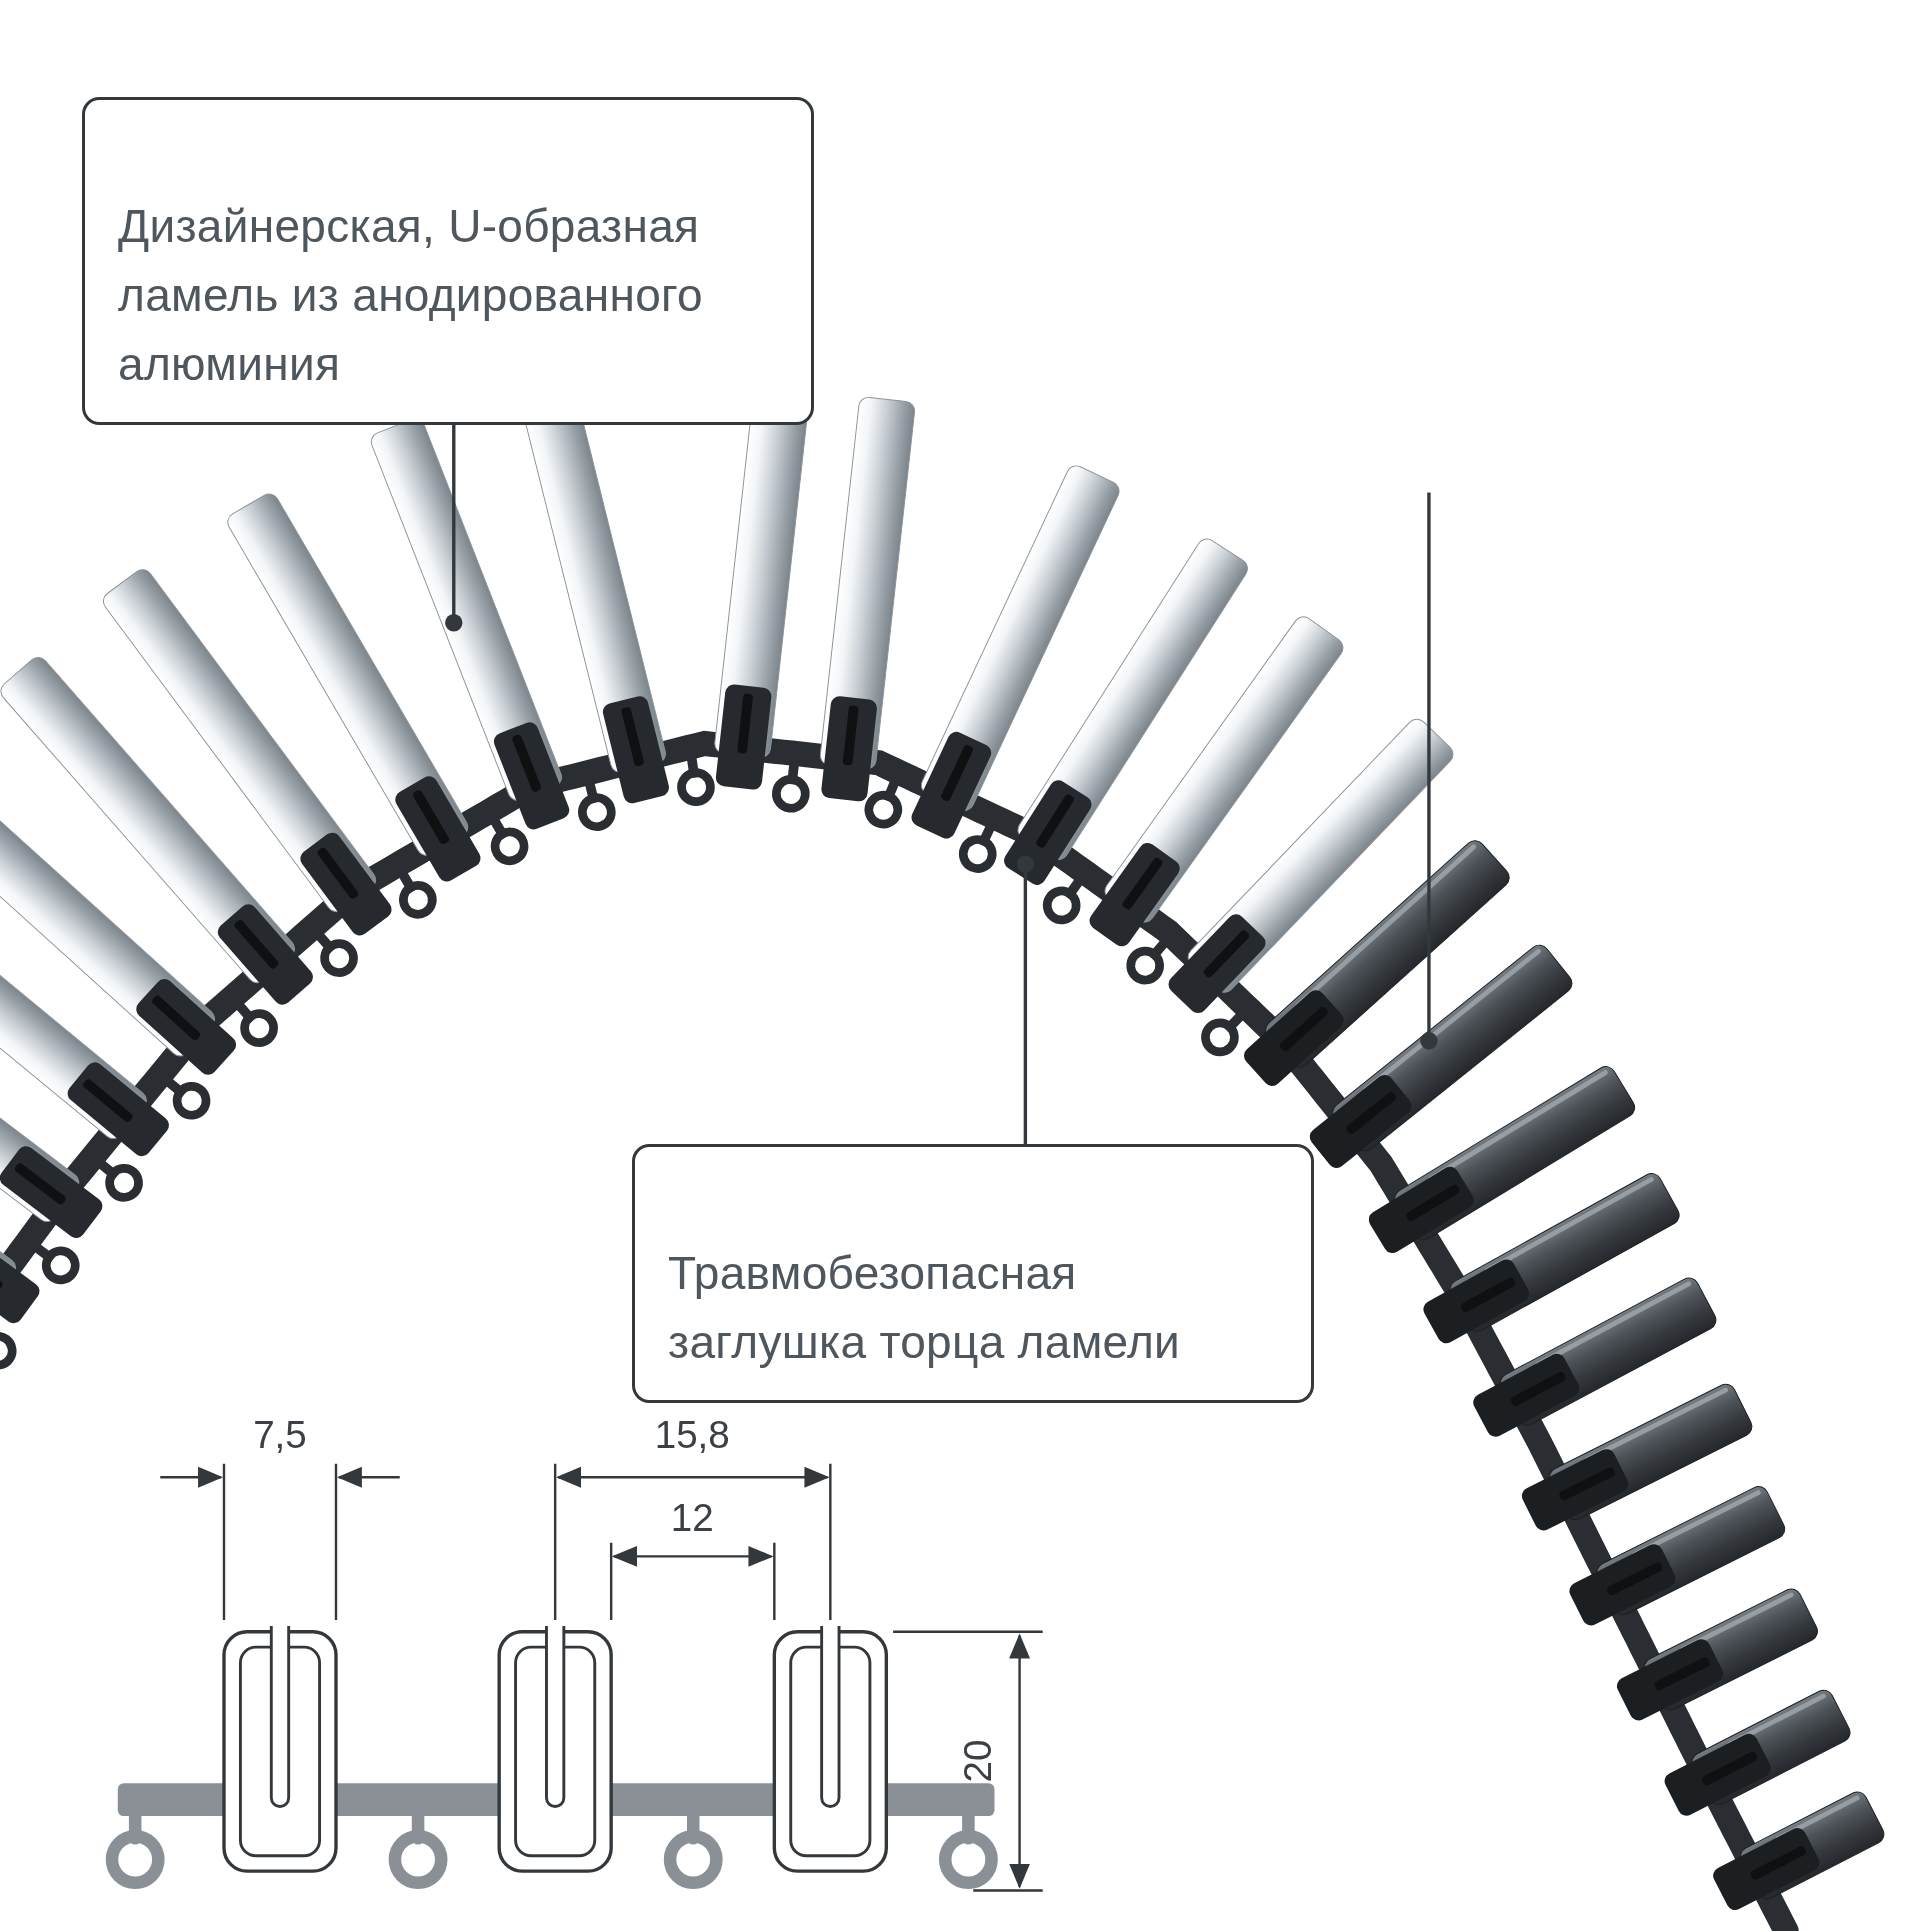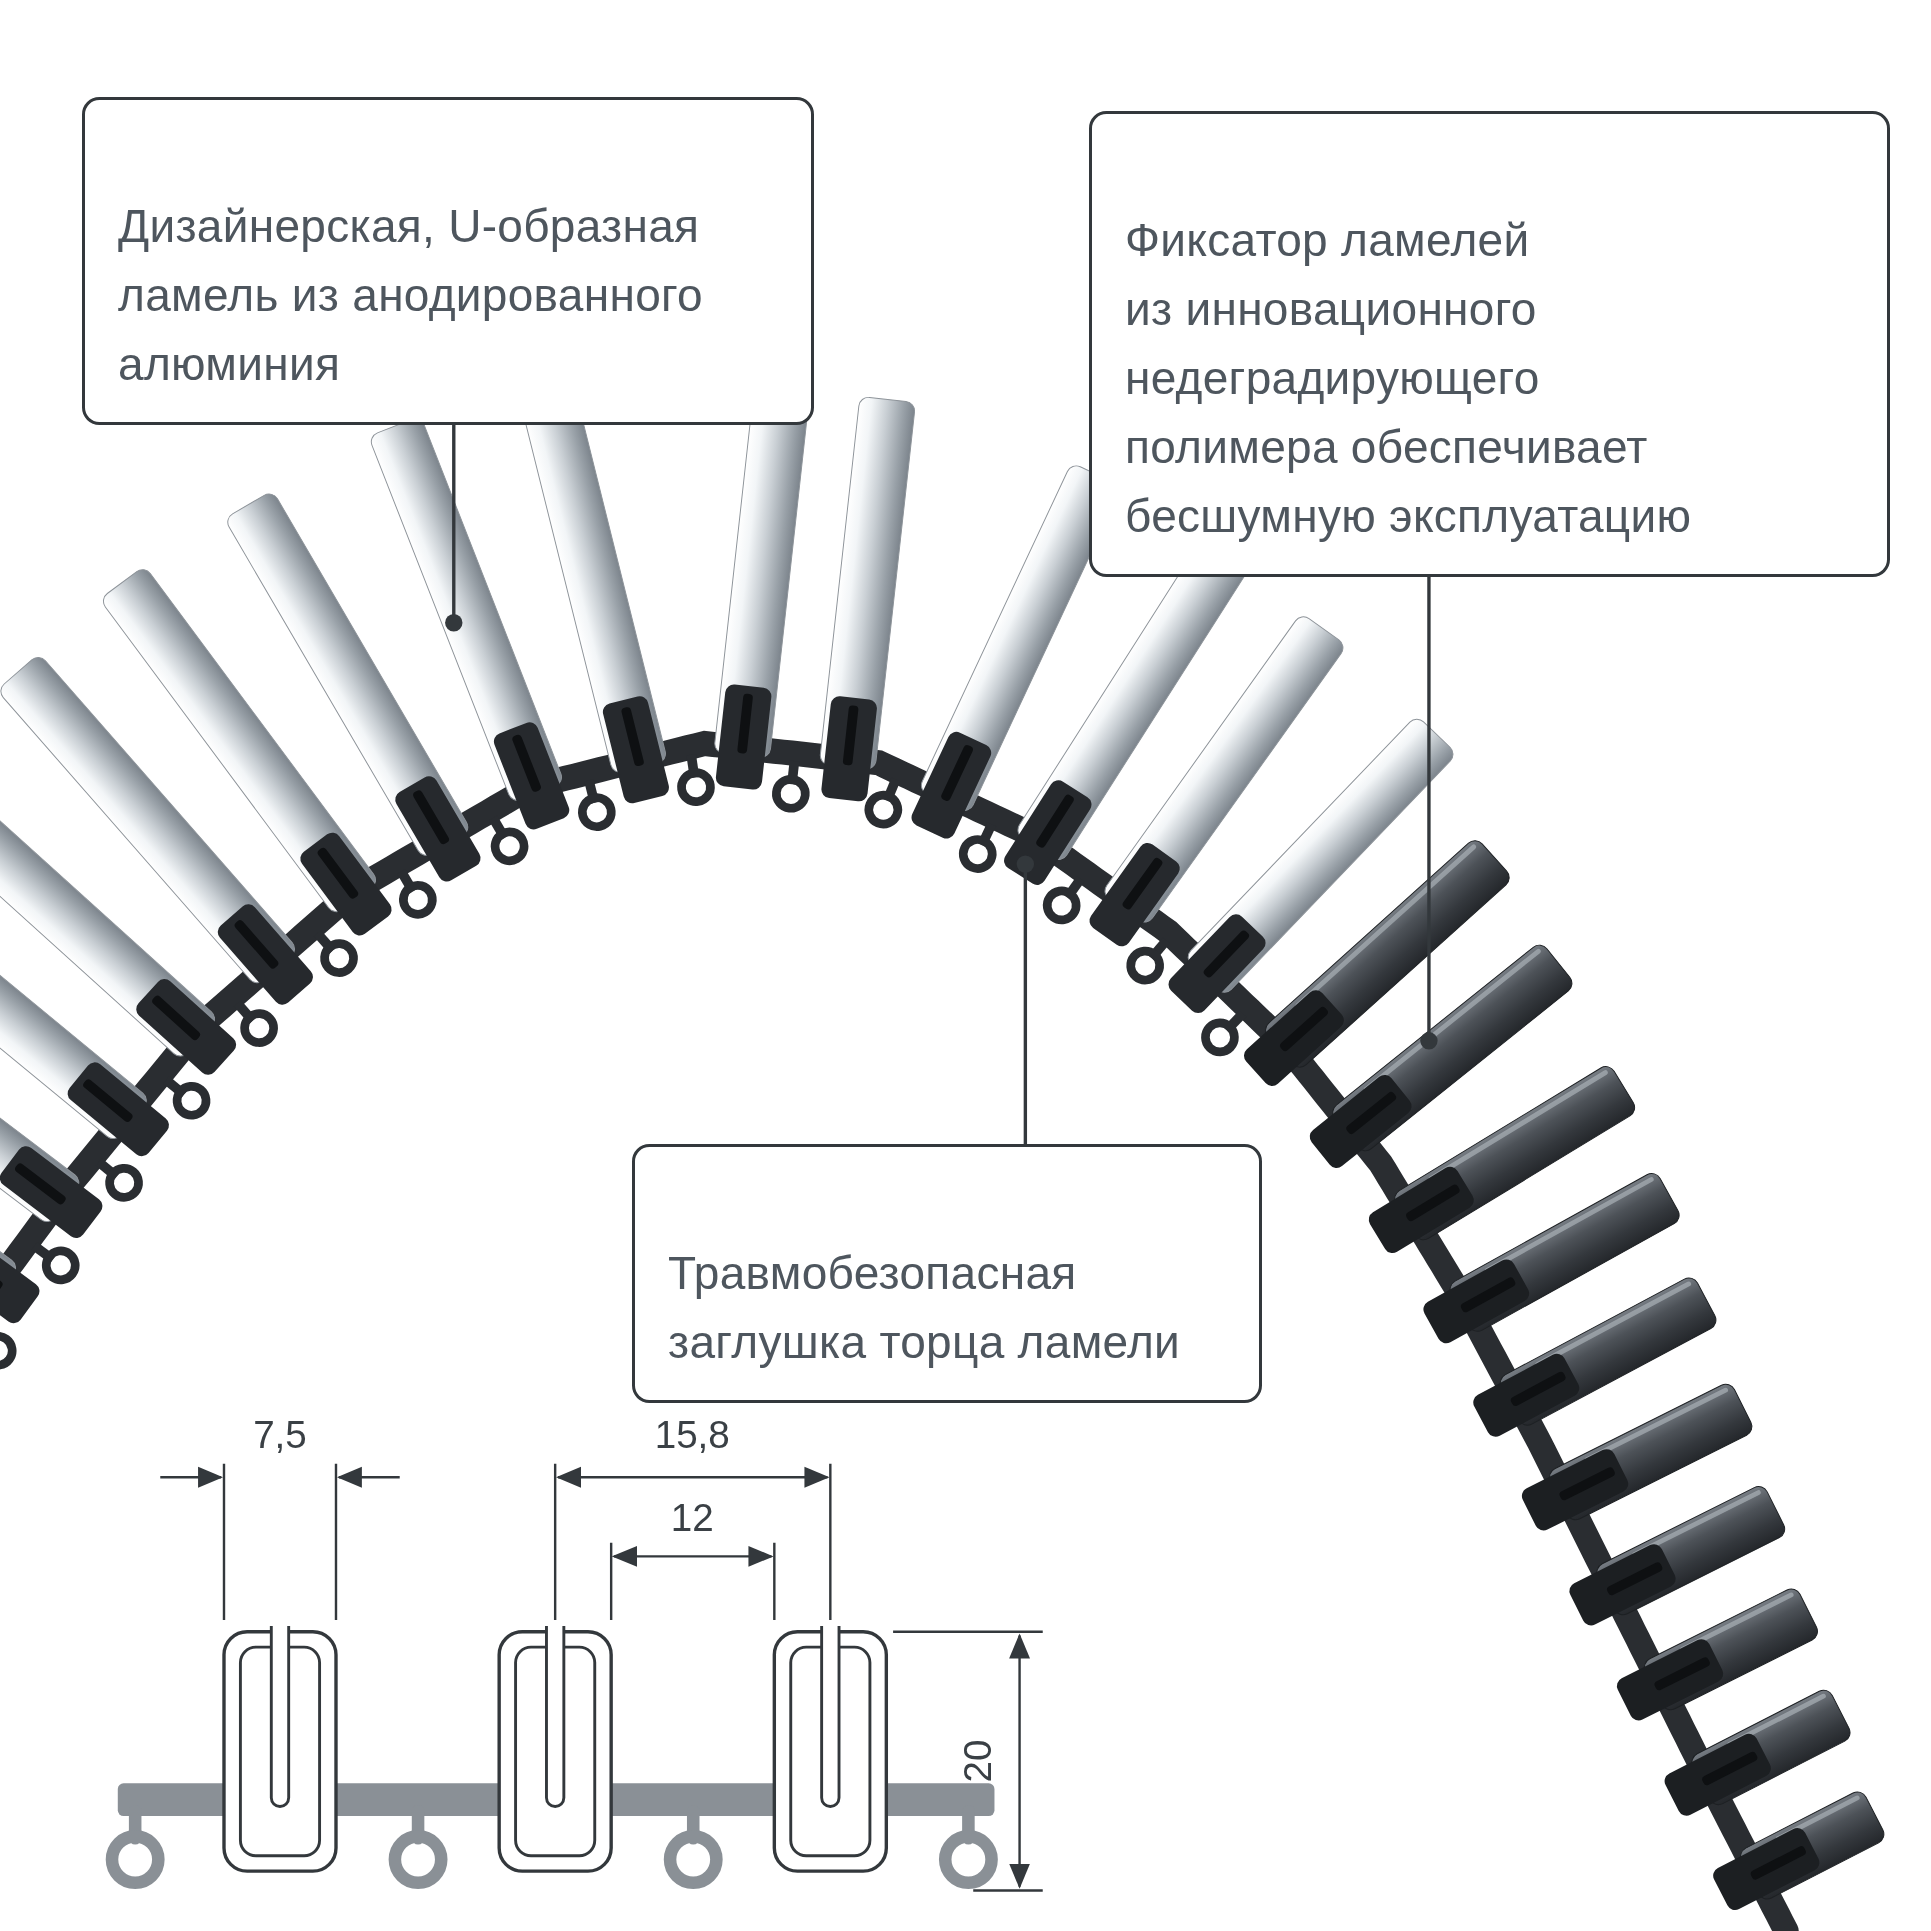--- a/index.html
+++ b/index.html
@@ -7,21 +7,21 @@
   body{font-family:"Liberation Sans","DejaVu Sans",sans-serif}
   .stage{position:relative;width:1931px;height:1931px;background:#fff;overflow:hidden}
   .stage>svg{position:absolute;left:0;top:0}
   .callout{
     position:absolute;background:#fff;border:3.9px solid #33383c;border-radius:17.4px;
     padding:23px 33px;font-size:46px;line-height:1.5;color:#4e565e;
     letter-spacing:0.3px;white-space:pre-line;z-index:5
   }
   #callout-lamella{left:82px;top:97px;width:732px}
   #callout-fixator{left:1089px;top:111px;width:801px}
-  #callout-endcap{left:632px;top:1144px;width:630px}
+  #callout-endcap{left:632px;top:1144px;width:682px}
   svg text.dim{font-family:"Liberation Sans","DejaVu Sans",sans-serif;font-size:40px;fill:#3a4045;text-anchor:middle}
   .thin{stroke:#33383c;stroke-width:2.5;fill:none}
   .leader{stroke:#33383c;stroke-width:3.5;fill:none}
   .ldot{fill:#33383c}
   .prof-outer{fill:#fff;stroke:#33383c;stroke-width:3.5}
   .prof-inner{fill:none;stroke:#33383c;stroke-width:3}
   .prof-slot{fill:#fff;stroke:#33383c;stroke-width:3}
   .hook{stroke:#8a9096;stroke-width:13;fill:none;stroke-linecap:round}
 </style>
 </head>
@@ -362,26 +362,19 @@
         <text class="dim" x="1026" y="1824" transform="rotate(-90 1026 1824)">20</text>
       </g>
     </g>
   </svg>
 
   <div class="callout" id="callout-lamella">
     <span>Дизайнерская, U-образная
 ламель из анодированного
 алюминия</span>
   </div>
-  <div class="callout" id="callout-fixator">
-    <span>Фиксатор ламелей
-из инновационного
-недеградирующего
-полимера обеспечивает
-бесшумную эксплуатацию</span>
-  </div>
   <div class="callout" id="callout-endcap">
     <span>Травмобезопасная
 заглушка торца ламели</span>
   </div>
 
 </div>
 
 
 </body></html>

